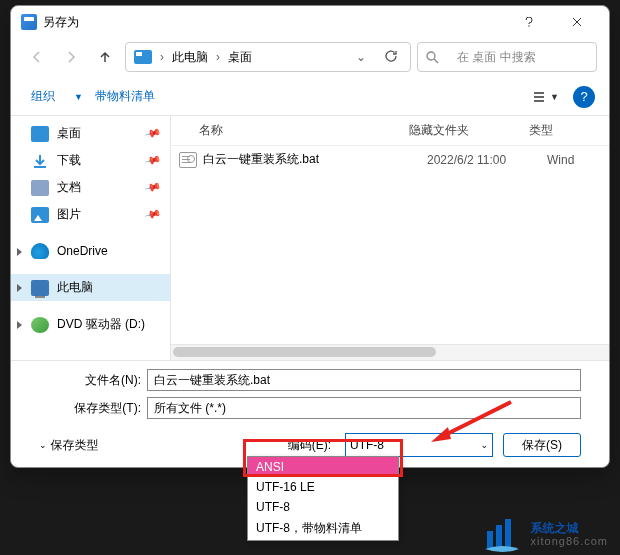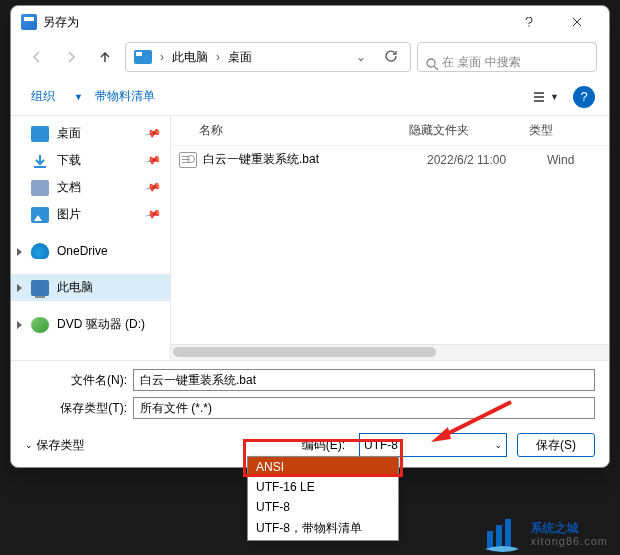--- a/index.html
+++ b/index.html
@@ -15,21 +15,21 @@
 .navbar{display:flex;align-items:center;gap:6px;padding:4px 12px 8px}
 .navarrow{width:28px;height:28px;display:flex;align-items:center;justify-content:center;border-radius:4px;cursor:pointer;color:#444}
 .navarrow.dim{color:#bbb}
 .crumbbox{flex:1;display:flex;align-items:center;border:1px solid #ccc;border-radius:4px;height:30px;padding:0 4px;gap:2px}
 .crumb-icon{width:18px;height:14px;background:#2f90d8;border-radius:2px;margin:0 4px;position:relative}
 .crumb-icon::before{content:"";position:absolute;left:2px;top:2px;width:6px;height:4px;background:#fff}
 .chev{color:#666;padding:0 2px}
 .crumb{padding:2px 4px}
 .crumb-drop{margin-left:auto;padding:0 8px;color:#666}
 .refresh{padding:0 8px;color:#555}
-.searchbox{width:180px;height:30px;border:1px solid #ccc;border-radius:4px;display:flex;align-items:flex-end;padding:0 8px;color:#888;gap:3px}
+.searchbox{width:180px;height:30px;border:1px solid #ccc;border-radius:4px;display:flex;align-items:center;padding:0 8px;color:#888;gap:18px}
 .toolbar{display:flex;align-items:center;padding:4px 14px 6px;border-bottom:1px solid #e5e5e5}
 .tbtn{color:#0067c0;padding:4px 6px;display:flex;align-items:center;gap:19px;cursor:pointer}
 .tbar-spacer{flex:1}
 .viewbtn{padding:4px 6px;color:#333;display:flex;align-items:center;gap:4px;cursor:pointer}
 .helpbtn{width:22px;height:22px;border-radius:50%;background:#0067c0;color:#fff;display:flex;align-items:center;justify-content:center;margin-left:8px;font-size:13px;cursor:pointer}
 .body{flex:1;display:flex;min-height:0}
 .sidebar{width:160px;border-right:1px solid #e5e5e5;overflow:auto;padding:4px 0}
 .sbitem{display:flex;align-items:center;gap:8px;padding:5px 10px 5px 20px;cursor:pointer;position:relative}
 .sbitem.sel{background:#d9edf9}
 .sbitem.exp::before{content:"";position:absolute;left:6px;top:10px;border-left:5px solid #666;border-top:4px solid transparent;border-bottom:4px solid transparent}
@@ -52,34 +52,34 @@
 .frow{display:flex;padding:5px 8px;align-items:center;cursor:pointer}
 .frow-icon{width:18px;height:16px;margin-right:6px;flex-shrink:0;position:relative}
 .frow-icon.bat{border:1px solid #999;border-radius:2px;background:#fff}
 .frow-icon.bat::after{content:"";position:absolute;left:2px;top:3px;width:8px;height:1px;background:#999;box-shadow:0 3px 0 #999,0 6px 0 #999}
 .frow-icon.bat::before{content:"";position:absolute;right:1px;top:2px;width:6px;height:6px;border:1px solid #999;border-radius:50%}
 .fr-name{width:224px}
 .fr-date{width:120px;color:#555}
 .fr-type{flex:1;color:#555}
 .hscroll{height:16px;background:#f4f4f4;border-top:1px solid #e5e5e5;position:relative}
 .hscroll::after{content:"";position:absolute;left:2px;top:2px;width:60%;height:10px;background:#ccc;border-radius:5px}
-.bottom{border-top:1px solid #e5e5e5;padding:8px 14px 10px}
+.bottom{border-top:1px solid #e5e5e5;padding:8px 28px 10px}
 .formrow{display:flex;align-items:center;margin-bottom:6px}
 .formlabel{width:108px;text-align:right;padding-right:6px}
 .forminput{flex:1;height:22px;border:1px solid #888;padding:0 6px;font-size:12px}
 .footer{display:flex;align-items:center;gap:10px;margin-top:14px}
 .hidefiles{display:flex;align-items:center;gap:4px;cursor:pointer}
 .footer-spacer{flex:1}
 .enclabel{padding-right:4px}
 .encselect{width:148px;height:24px;border:1px solid #0067c0;padding:0 4px;display:flex;align-items:center;justify-content:space-between;cursor:pointer;background:#fff}
 .btn{width:78px;height:24px;border:1px solid #888;background:#fff;border-radius:3px;cursor:pointer;display:flex;align-items:center;justify-content:center}
 .btn.primary{border-color:#0067c0}
 .dropdown{position:absolute;left:247px;top:456px;width:152px;background:#fff;border:1px solid #888;box-shadow:2px 2px 6px rgba(0,0,0,.2);z-index:20}
 .ddopt{padding:3px 8px;cursor:pointer}
-.ddopt.sel{background:#c2410c;color:#fff}
+.ddopt.sel{background:#ec4899;color:#fff}
 .redbox{position:absolute;border:3px solid #e8231f;pointer-events:none;z-index:30}
 .rb1{left:243px;top:439px;width:160px;height:38px}
 .arrow{position:absolute;left:426px;top:397px;width:90px;height:48px;z-index:25;pointer-events:none}
 .watermark{position:absolute;right:12px;bottom:0;display:flex;align-items:center;gap:8px;z-index:5}
 .wm-logo{width:42px;height:42px}
 .wm-text{color:#0a4fa6;font-weight:700;font-size:24px;display:flex;flex-direction:column;line-height:1}
 .wm-sub{font-size:11px;color:#666;letter-spacing:1px;margin-top:2px;font-weight:400}
 </style>
 </head>
 <body>

